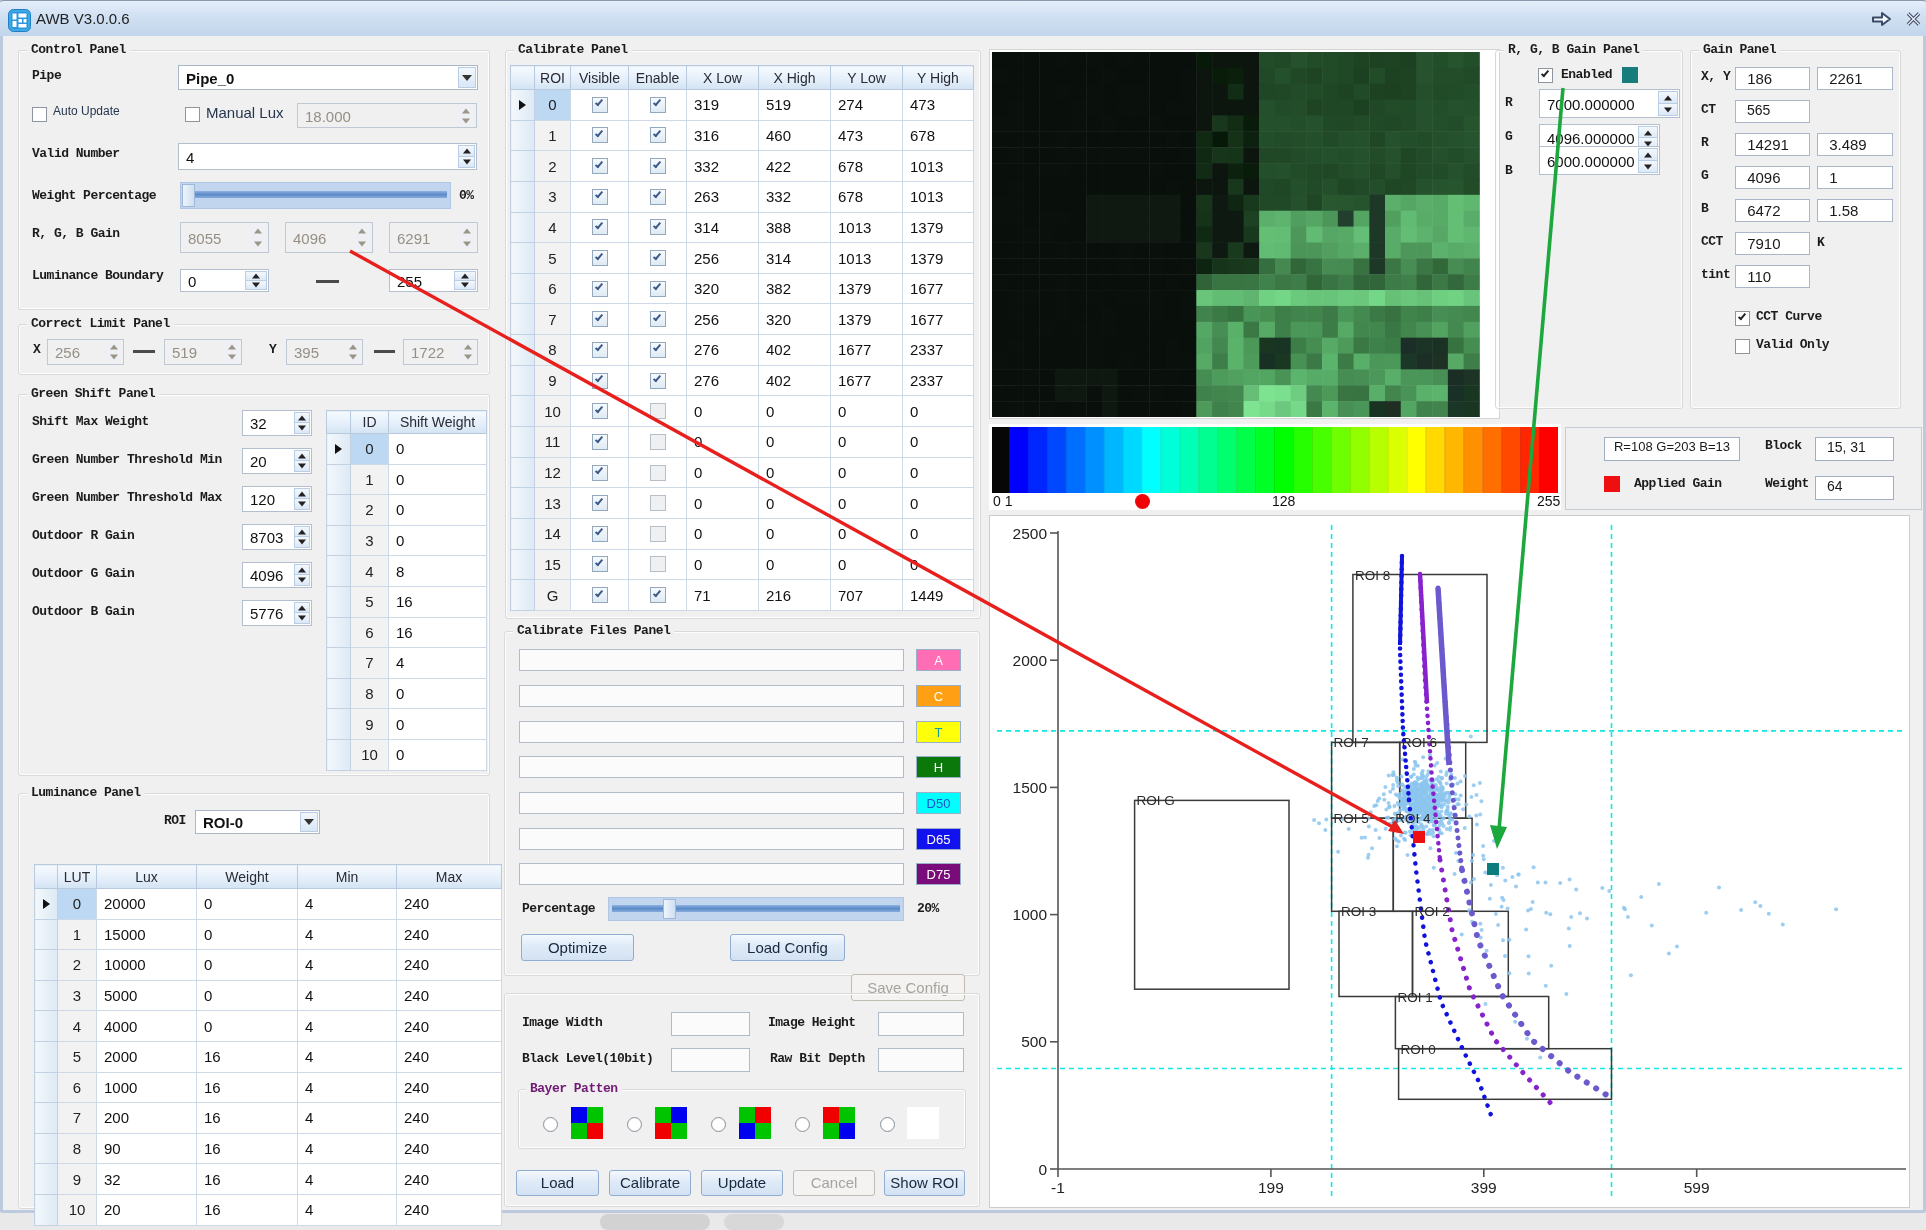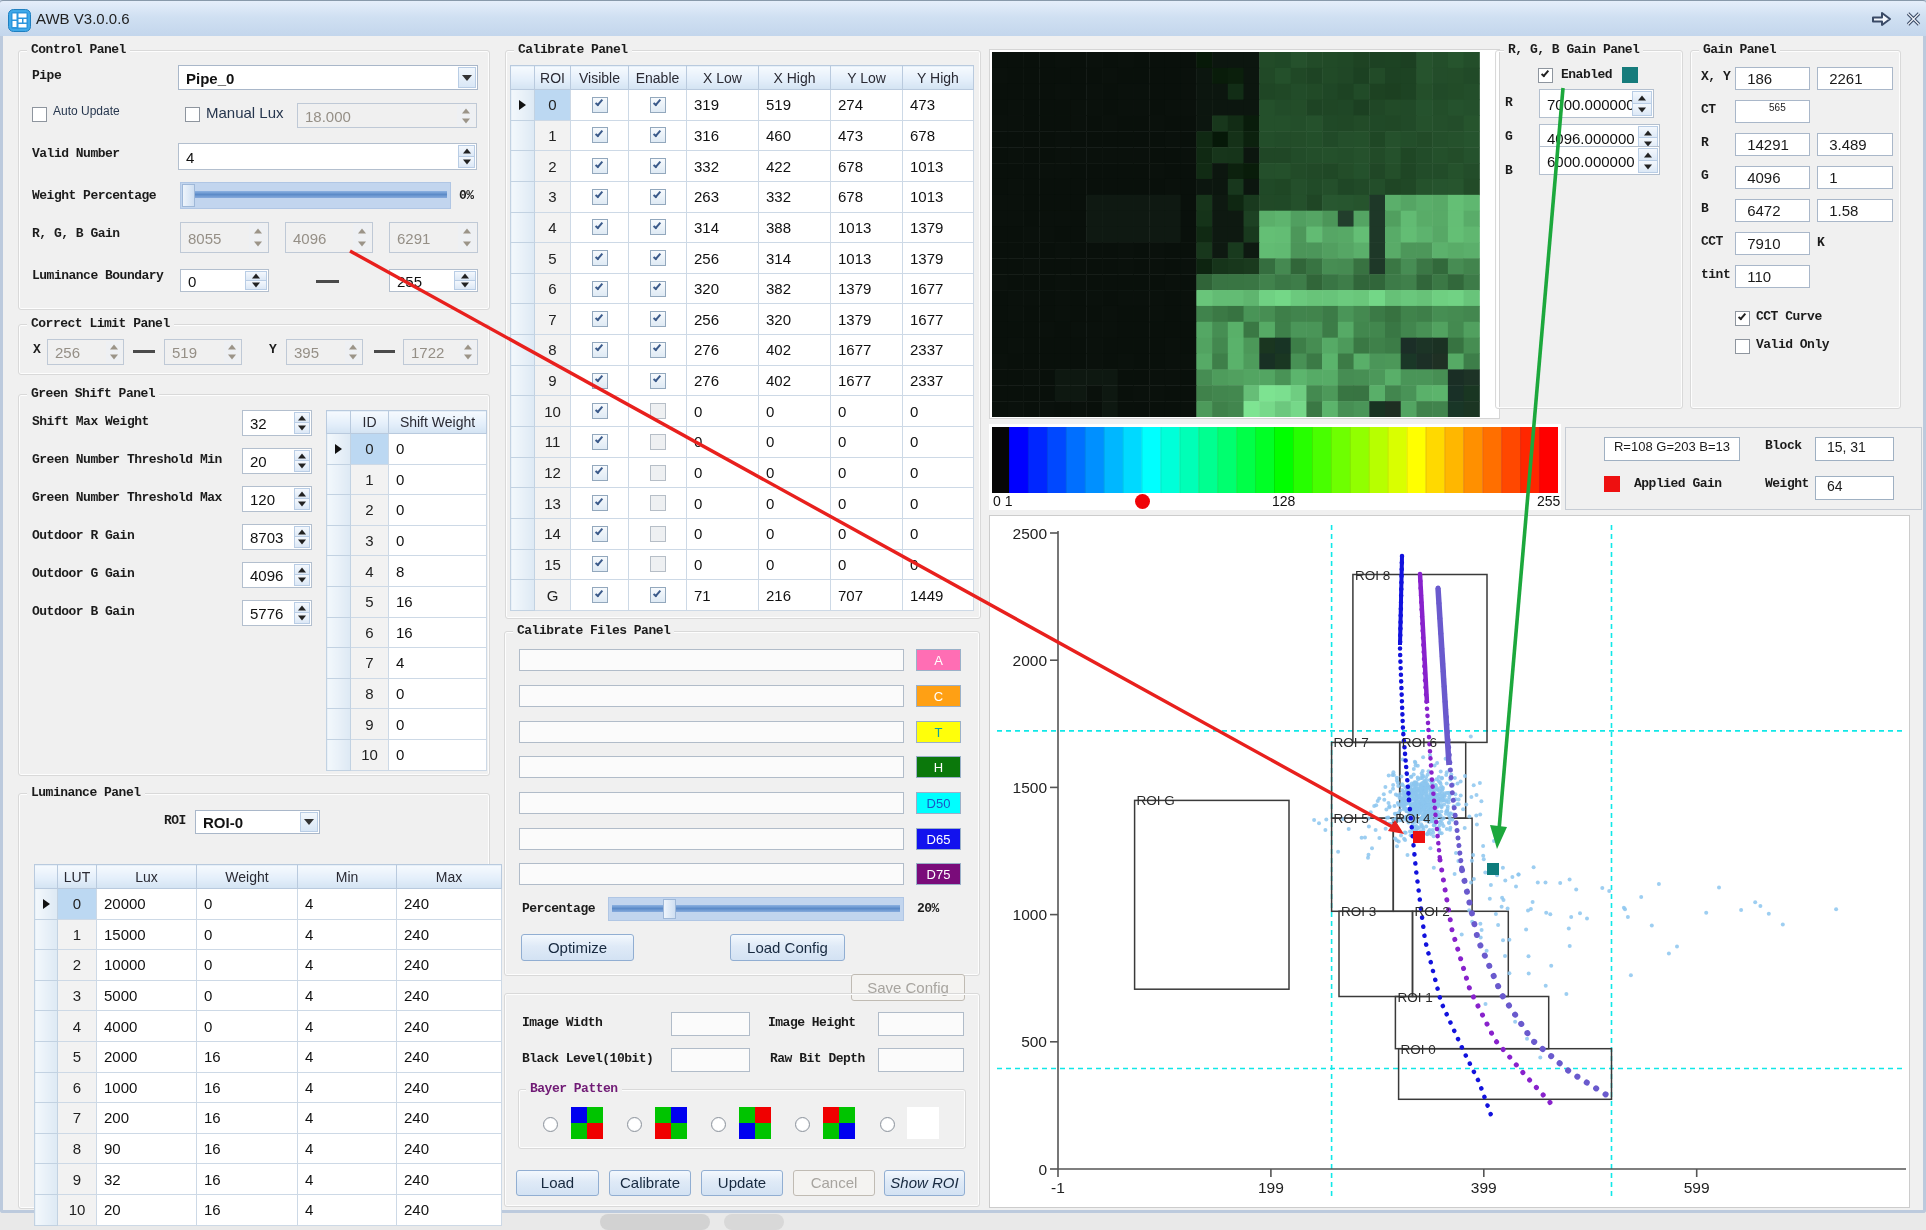--- a/index.html
+++ b/index.html
@@ -706,21 +706,21 @@
 <div style="position:absolute;left:907px;top:1107px;width:32px;height:32px;">
     <div style="position:absolute;left:0;top:0;width:16px;height:16px;background:#ffffff;"></div>
     <div style="position:absolute;left:16px;top:0;width:16px;height:16px;background:#ffffff;"></div>
     <div style="position:absolute;left:0;top:16px;width:16px;height:16px;background:#ffffff;"></div>
     <div style="position:absolute;left:16px;top:16px;width:16px;height:16px;background:#ffffff;"></div>
   </div>
 <div class="btn" style="left:516px;top:1170px;width:83px;height:26px;line-height:24px;font-size:15px;">Load</div>
 <div class="btn" style="left:609px;top:1170px;width:82px;height:26px;line-height:24px;font-size:15px;">Calibrate</div>
 <div class="btn" style="left:701px;top:1170px;width:82px;height:26px;line-height:24px;font-size:15px;">Update</div>
 <div class="btn disb" style="left:793px;top:1170px;width:82px;height:26px;line-height:24px;font-size:15px;">Cancel</div>
-<div class="btn" style="left:884px;top:1170px;width:81px;height:26px;line-height:24px;font-size:15px;font-style:italic;">Show ROI</div>
+<div class="btn" style="left:884px;top:1170px;width:81px;height:26px;line-height:24px;font-size:15px;">Show ROI</div>
 <div style="position:absolute;left:989px;top:49px;width:511px;height:370px;background:#fff;border:1px solid #d5d5d5;"></div>
 <svg style="position:absolute;left:992px;top:52px;" width="488" height="365">
     <rect x="0.00" y="0.00" width="16.22" height="16.37" fill="rgb(9,16,11)"></rect>
     <rect x="15.72" y="0.00" width="16.22" height="16.37" fill="rgb(9,16,11)"></rect>
     <rect x="31.44" y="0.00" width="16.22" height="16.37" fill="rgb(9,16,11)"></rect>
     <rect x="47.16" y="0.00" width="16.22" height="16.37" fill="rgb(9,16,11)"></rect>
     <rect x="62.88" y="0.00" width="16.22" height="16.37" fill="rgb(10,17,12)"></rect>
     <rect x="78.60" y="0.00" width="16.22" height="16.37" fill="rgb(9,16,11)"></rect>
     <rect x="94.32" y="0.00" width="16.22" height="16.37" fill="rgb(10,17,12)"></rect>
     <rect x="110.04" y="0.00" width="16.22" height="16.37" fill="rgb(9,16,11)"></rect>
@@ -1505,21 +1505,21 @@
 <div class="ml" style="left:1765px;top:476px;font-size:13px;color:#1b1b1b;">Weight</div>
 <div class="tb" style="left:1815px;top:476px;width:79px;height:24px;background:#fff;border-color:#9fb0c2;font-size:14px;text-align:left;padding-left:7px;color:#1a1a1a;"> 64</div>
 <div class="grp" style="left:1495px;top:50px;width:188px;height:359px;"></div>
 <div class="glab" style="left:1504px;top:42px;">R, G, B Gain Panel</div>
 <div class="cb chk" style="left:1538px;top:68px;width:15px;height:15px;">
     <div class="ck"></div>
   </div>
 <div class="ml" style="left:1561px;top:67px;font-size:13px;color:#1b1b1b;">Enabled</div>
 <div style="position:absolute;left:1622px;top:67px;width:16px;height:16px;background:#167c7c;"></div>
 <div class="ml" style="left:1505px;top:95px;font-size:13px;color:#1b1b1b;">R</div>
-<div class="spin en" style="left:1539px;top:89px;width:115px;height:29px;">
+<div class="spin en" style="left:1539px;top:89px;width:141px;height:29px;">
     <span class="sv">7000.000000</span>
     <div class="sbtn" style="right:1px;top:1px;width:20px;height:13px;">
       <div class="tri-up"></div>
     </div>
     <div class="sbtn" style="right:1px;bottom:1px;width:20px;height:13px;">
       <div class="tri-dn"></div>
     </div>
   </div>
 <div class="ml" style="left:1505px;top:129px;font-size:13px;color:#1b1b1b;">G</div>
 <div class="spin en" style="left:1539px;top:124px;width:121px;height:28px;">
@@ -1540,21 +1540,21 @@
     <div class="sbtn" style="right:1px;bottom:1px;width:20px;height:13px;">
       <div class="tri-dn"></div>
     </div>
   </div>
 <div class="grp" style="left:1690px;top:50px;width:211px;height:359px;"></div>
 <div class="glab" style="left:1699px;top:42px;">Gain Panel</div>
 <div class="ml" style="left:1701px;top:69px;font-size:13px;color:#1b1b1b;">X, Y</div>
 <div class="tb" style="left:1735px;top:67px;width:75px;height:23px;background:#fff;border-color:#a9b7c9;font-size:15px;text-align:left;padding-left:7px;color:#1a1a1a;"> 186</div>
 <div class="tb" style="left:1817px;top:67px;width:76px;height:23px;background:#fff;border-color:#a9b7c9;font-size:15px;text-align:left;padding-left:7px;color:#1a1a1a;"> 2261</div>
 <div class="ml" style="left:1701px;top:102px;font-size:13px;color:#1b1b1b;">CT</div>
-<div class="tb" style="left:1735px;top:100px;width:75px;height:23px;background:#fff;border-color:#a9b7c9;font-size:10px;text-align:center;padding-left:7px;color:#1a1a1a;"> 565</div>
+<div class="tb" style="left:1735px;top:100px;width:75px;height:23px;background:#fff;border-color:#a9b7c9;font-size:14px;text-align:left;padding-left:7px;color:#1a1a1a;"> 565</div>
 <div class="ml" style="left:1701px;top:135px;font-size:13px;color:#1b1b1b;">R</div>
 <div class="tb" style="left:1735px;top:133px;width:75px;height:23px;background:#fff;border-color:#a9b7c9;font-size:15px;text-align:left;padding-left:7px;color:#1a1a1a;"> 14291</div>
 <div class="tb" style="left:1817px;top:133px;width:76px;height:23px;background:#fff;border-color:#a9b7c9;font-size:15px;text-align:left;padding-left:7px;color:#1a1a1a;"> 3.489</div>
 <div class="ml" style="left:1701px;top:168px;font-size:13px;color:#1b1b1b;">G</div>
 <div class="tb" style="left:1735px;top:166px;width:75px;height:23px;background:#fff;border-color:#a9b7c9;font-size:15px;text-align:left;padding-left:7px;color:#1a1a1a;"> 4096</div>
 <div class="tb" style="left:1817px;top:166px;width:76px;height:23px;background:#fff;border-color:#a9b7c9;font-size:15px;text-align:left;padding-left:7px;color:#1a1a1a;"> 1</div>
 <div class="ml" style="left:1701px;top:201px;font-size:13px;color:#1b1b1b;">B</div>
 <div class="tb" style="left:1735px;top:199px;width:75px;height:23px;background:#fff;border-color:#a9b7c9;font-size:15px;text-align:left;padding-left:7px;color:#1a1a1a;"> 6472</div>
 <div class="tb" style="left:1817px;top:199px;width:76px;height:23px;background:#fff;border-color:#a9b7c9;font-size:15px;text-align:left;padding-left:7px;color:#1a1a1a;"> 1.58</div>
 <div class="ml" style="left:1701px;top:234px;font-size:13px;color:#1b1b1b;">CCT</div>

